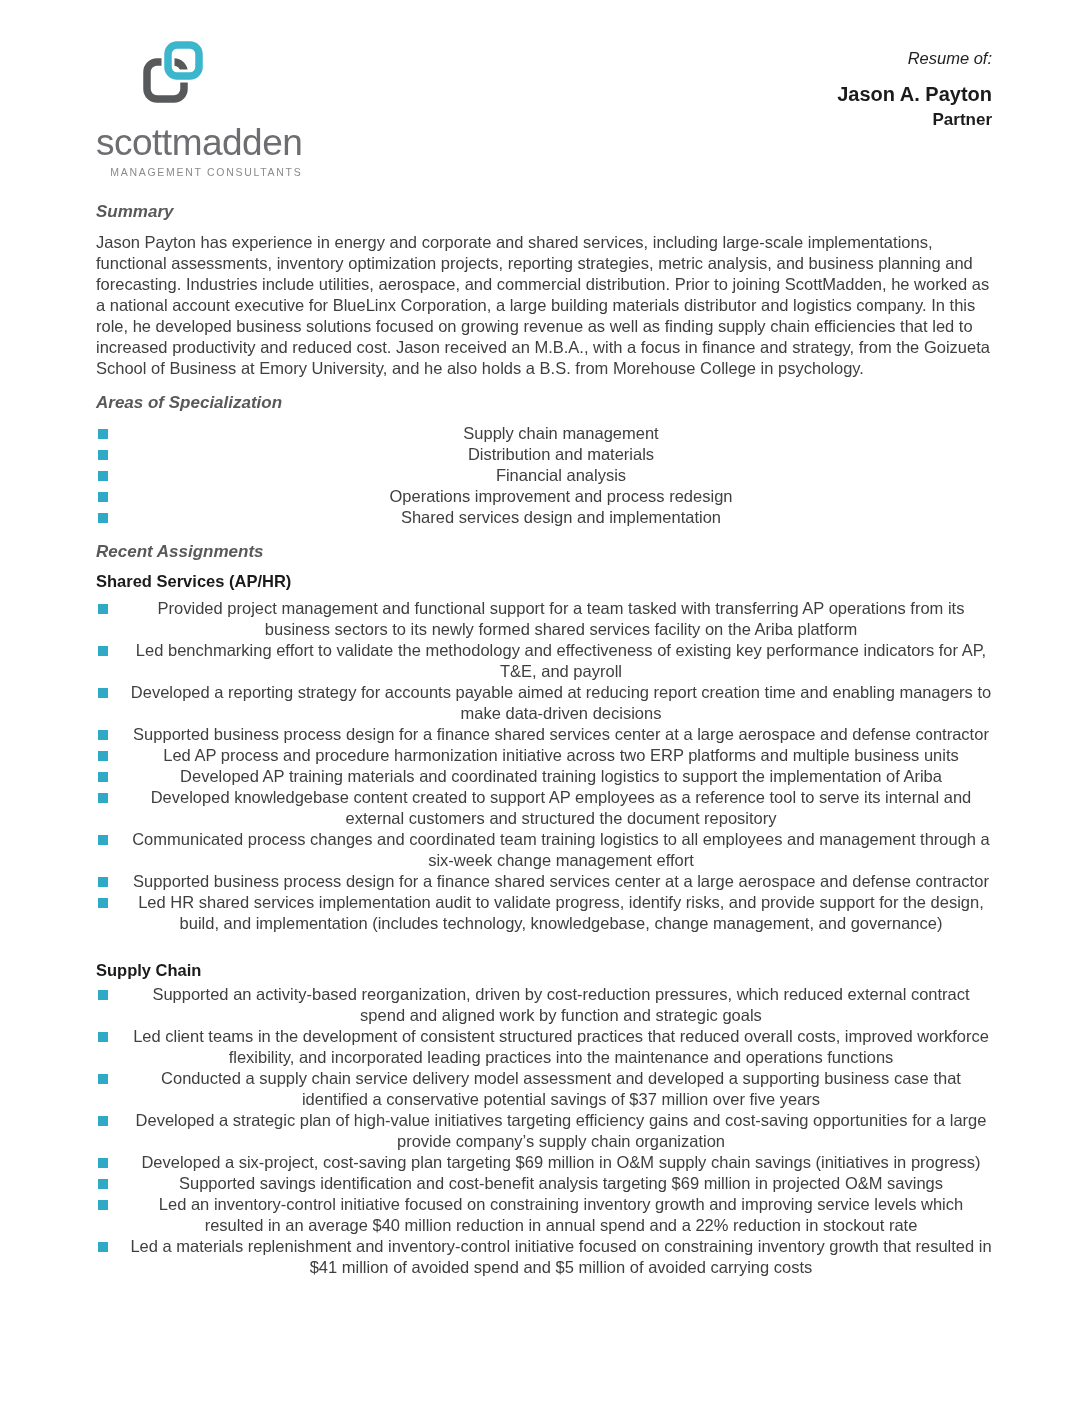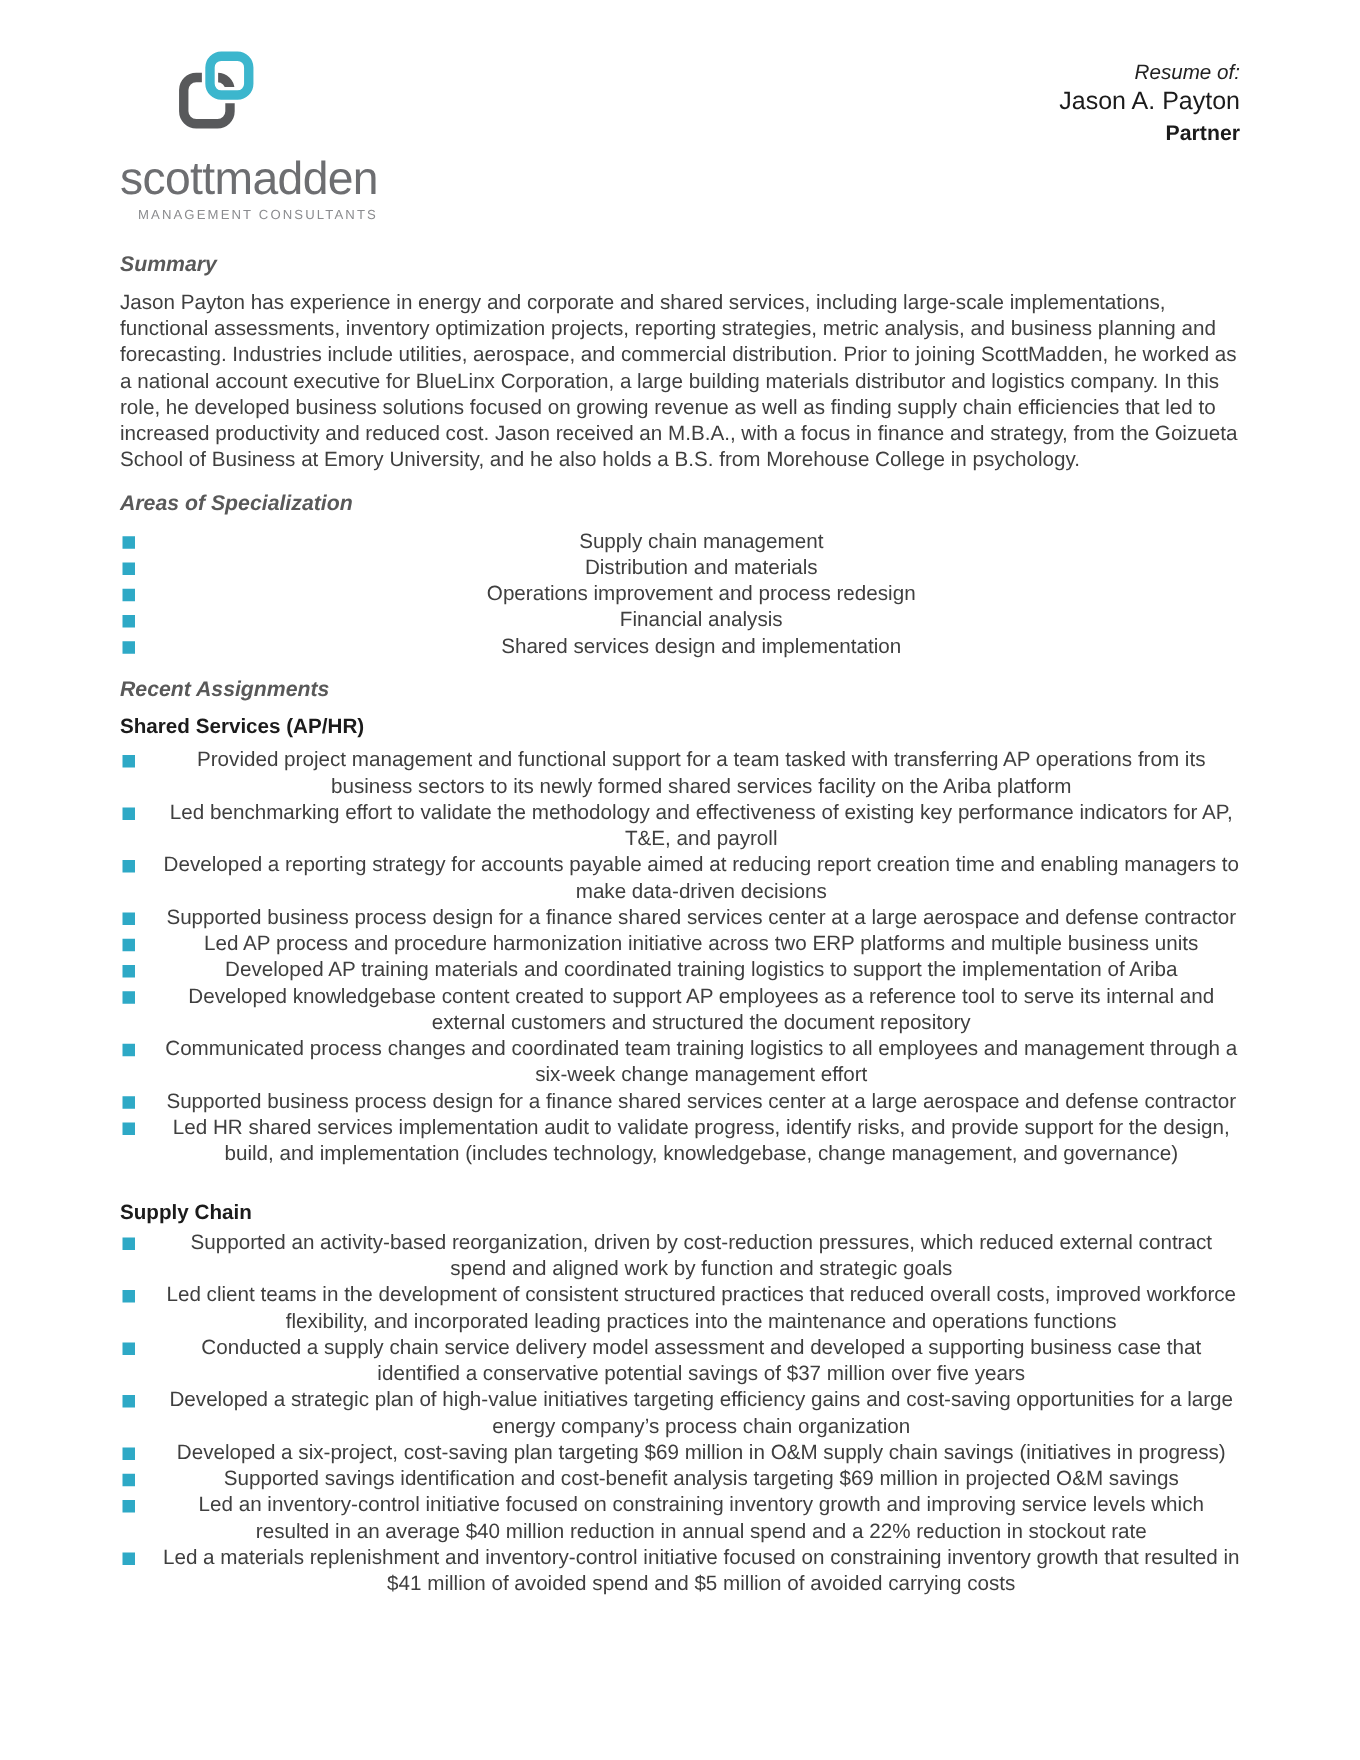--- a/index.html
+++ b/index.html
@@ -47,21 +47,21 @@
   }
   .logo-tag{
     font-size:10.5px;
     color:var(--logo-tagline-gray);
     letter-spacing:1.7px;
     text-align:right;
     margin-top:5px;
   }
   .header-right{text-align:right;padding-top:8px;line-height:1.25;}
   .resume-of{font-style:italic;font-size:16.5px;color:#222222;}
-  .person-name{font-weight:normal;font-size:20px;color:var(--strong-text);margin-top:0;}
+  .person-name{font-weight:bold;font-size:20px;color:var(--strong-text);margin-top:13px;}
   .person-title{font-weight:bold;font-size:17px;color:var(--strong-text);margin-top:2px;}
   
   .section-heading{
     font-style:italic;
     font-weight:bold;
     font-size:17px;
     color:var(--heading-gray);
     margin:14px 0 10px 0;
   }
   .body-text{
@@ -127,23 +127,23 @@
   </section>
 
   <section>
     <h2 class="section-heading">Areas of Specialization</h2>
     <ul class="bullets">
 
         <li>Supply chain management</li>
 
         <li>Distribution and materials</li>
 
+        <li>Financial analysis</li>
+
         <li>Operations improvement and process redesign</li>
-
-        <li>Financial analysis</li>
 
         <li>Shared services design and implementation</li>
       </ul>
   </section>
 
   <section>
     <h2 class="section-heading">Recent Assignments</h2>
 
     <h3 class="subsection-title">Shared Services (AP/HR)</h3>
     <ul class="bullets tight">
@@ -171,21 +171,21 @@
 
     <h3 class="subsection-title spaced">Supply Chain</h3>
     <ul class="bullets tight">
 
         <li>Supported an activity-based reorganization, driven by cost-reduction pressures, which reduced external contract spend and aligned work by function and strategic goals</li>
 
         <li>Led client teams in the development of consistent structured practices that reduced overall costs, improved workforce flexibility, and incorporated leading practices into the maintenance and operations functions</li>
 
         <li>Conducted a supply chain service delivery model assessment and developed a supporting business case that identified a conservative potential savings of $37 million over five years</li>
 
-        <li>Developed a strategic plan of high-value initiatives targeting efficiency gains and cost-saving opportunities for a large energy company’s process chain organization</li>
+        <li>Developed a strategic plan of high-value initiatives targeting efficiency gains and cost-saving opportunities for a large provide company’s supply chain organization</li>
 
         <li>Developed a six-project, cost-saving plan targeting $69 million in O&amp;M supply chain savings (initiatives in progress)</li>
 
         <li>Supported savings identification and cost-benefit analysis targeting $69 million in projected O&amp;M savings</li>
 
         <li>Led an inventory-control initiative focused on constraining inventory growth and improving service levels which resulted in an average $40 million reduction in annual spend and a 22% reduction in stockout rate</li>
 
         <li>Led a materials replenishment and inventory-control initiative focused on constraining inventory growth that resulted in $41 million of avoided spend and $5 million of avoided carrying costs</li>
       </ul>
   </section>

